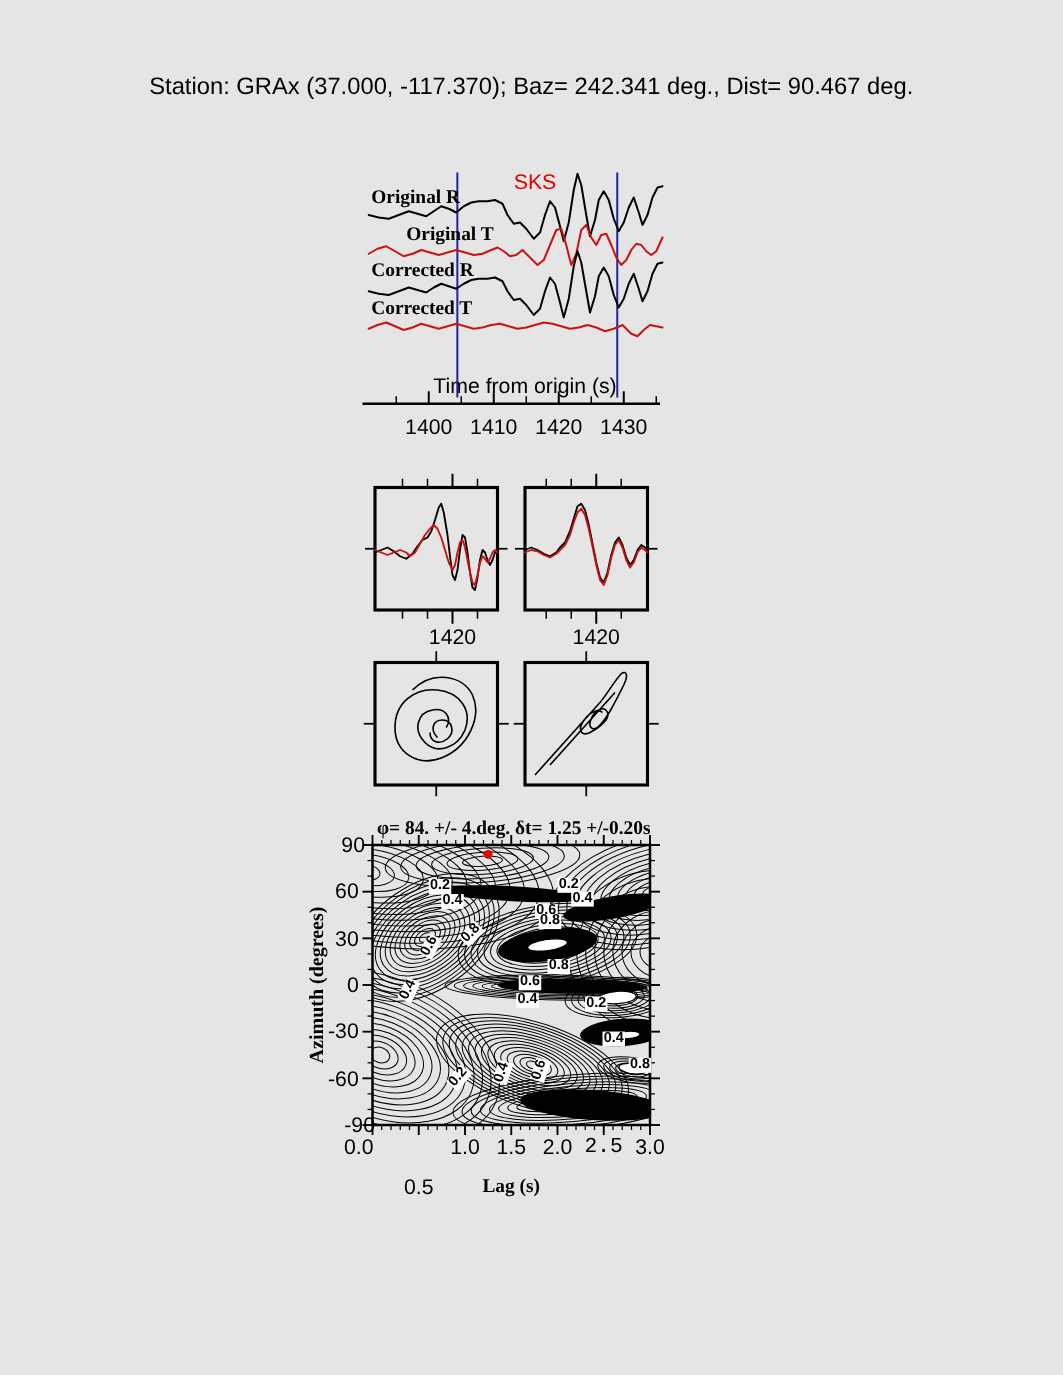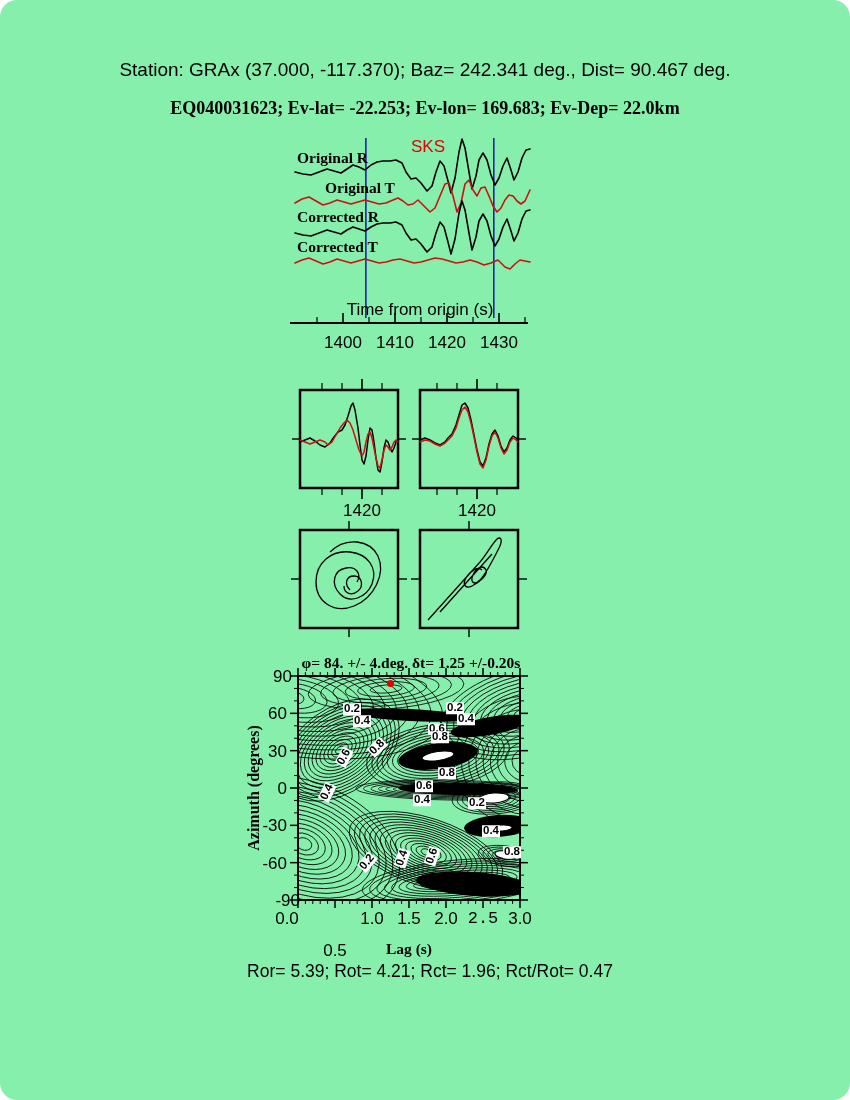--- a/index.html
+++ b/index.html
@@ -1,17 +1,17 @@
 <!DOCTYPE html>
 <html><head>
 <meta charset="utf-8">
 <style>
   html,body{margin:0;padding:0;background:#fff;}
-  #page{position:relative;width:850px;height:1100px;background:#86efac;overflow:hidden;
-        font-family:"Liberation Sans",sans-serif;border-radius:17px;}
+  #page{position:relative;width:850px;height:1100px;background:#e5e5e5;overflow:hidden;
+        font-family:"Liberation Sans",sans-serif;}
   #gfx{position:absolute;left:0;top:0;z-index:1;}
   #labels{position:absolute;left:0;top:0;width:850px;height:1100px;z-index:2;pointer-events:none;}
   .hline{position:absolute;left:0;width:850px;text-align:center;white-space:nowrap;}
   #hdr1{top:59px;font-size:19px;color:#000;}
   #hdr2{top:98px;font-family:"Liberation Serif",serif;font-weight:bold;font-size:18px;color:#000;}
   .lab{position:absolute;transform:translate(-50%,-50%);white-space:nowrap;color:#000;line-height:1;}
   .f17{font-size:17px;}
   .yr{transform:translate(-100%,-50%);}
   .chip{background:#fff;font-weight:bold;font-size:11.5px;padding:0 1px;}
   #sks{left:428px;top:146px;color:#e60000;font-size:17px;}
@@ -326,31 +326,29 @@
       <line x1="294" y1="700.8888888888889" x2="298" y2="700.8888888888889" stroke="#000" stroke-width="1"></line>
       <line x1="520" y1="700.8888888888889" x2="524" y2="700.8888888888889" stroke="#000" stroke-width="1"></line>
       <line x1="294" y1="688.4444444444445" x2="298" y2="688.4444444444445" stroke="#000" stroke-width="1"></line>
       <line x1="520" y1="688.4444444444445" x2="524" y2="688.4444444444445" stroke="#000" stroke-width="1"></line>
       <line x1="290" y1="676" x2="298" y2="676" stroke="#000" stroke-width="1.5"></line>
       <line x1="520" y1="676" x2="528" y2="676" stroke="#000" stroke-width="1.5"></line>
       <circle cx="390.5" cy="683.4666666666667" r="3.5" fill="#e60000"></circle>
     </svg>
   <div id="labels">
     <div id="hdr1" class="hline">Station: GRAx (37.000, -117.370); Baz=  242.341 deg., Dist=   90.467 deg.</div>
-    <div id="hdr2" class="hline">EQ040031623; Ev-lat= -22.253; Ev-lon= 169.683; Ev-Dep= 22.0km</div>
     <div id="sks" class="lab">SKS</div>
     <div id="tl0" class="tlab">Original R</div>
     <div id="tl1" class="tlab">Original T</div>
     <div id="tl2" class="tlab">Corrected R</div>
     <div id="tl3" class="tlab">Corrected T</div>
     <div id="time-title" class="lab">Time from origin (s)</div>
     <div id="ctitle" class="lab">φ= 84. +/- 4.deg. δt= 1.25 +/-0.20s</div>
     <div id="ylab" class="lab">Azimuth (degrees)</div>
     <div id="xlab" class="lab">Lag (s)</div>
-    <div id="footer" class="lab">Ror= 5.39; Rot= 4.21; Rct= 1.96; Rct/Rot= 0.47</div>
   <div class="lab f17" style="left: 343px; top: 342px;">1400</div>
       <div class="lab f17" style="left: 395px; top: 342px;">1410</div>
       <div class="lab f17" style="left: 447px; top: 342px;">1420</div>
       <div class="lab f17" style="left: 499px; top: 342px;">1430</div>
       <div class="lab f17" style="left: 362px; top: 510px;">1420</div>
       <div class="lab f17" style="left: 477px; top: 510px;">1420</div>
       <div class="lab f17" style="left: 287px; top: 918px;">0.0</div>
       <div class="lab f17" style="left: 335px; top: 918px; margin-top: 32px;">0.5</div>
       <div class="lab f17" style="left: 372px; top: 918px;">1.0</div>
       <div class="lab f17" style="left: 409px; top: 918px;">1.5</div>

